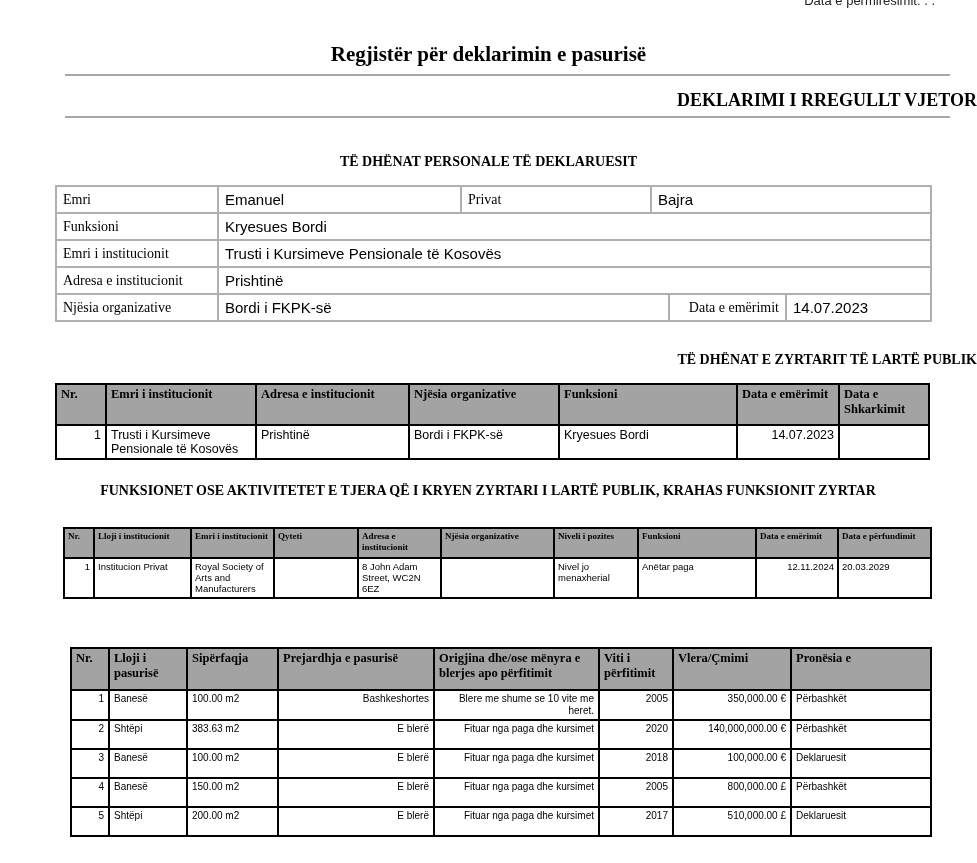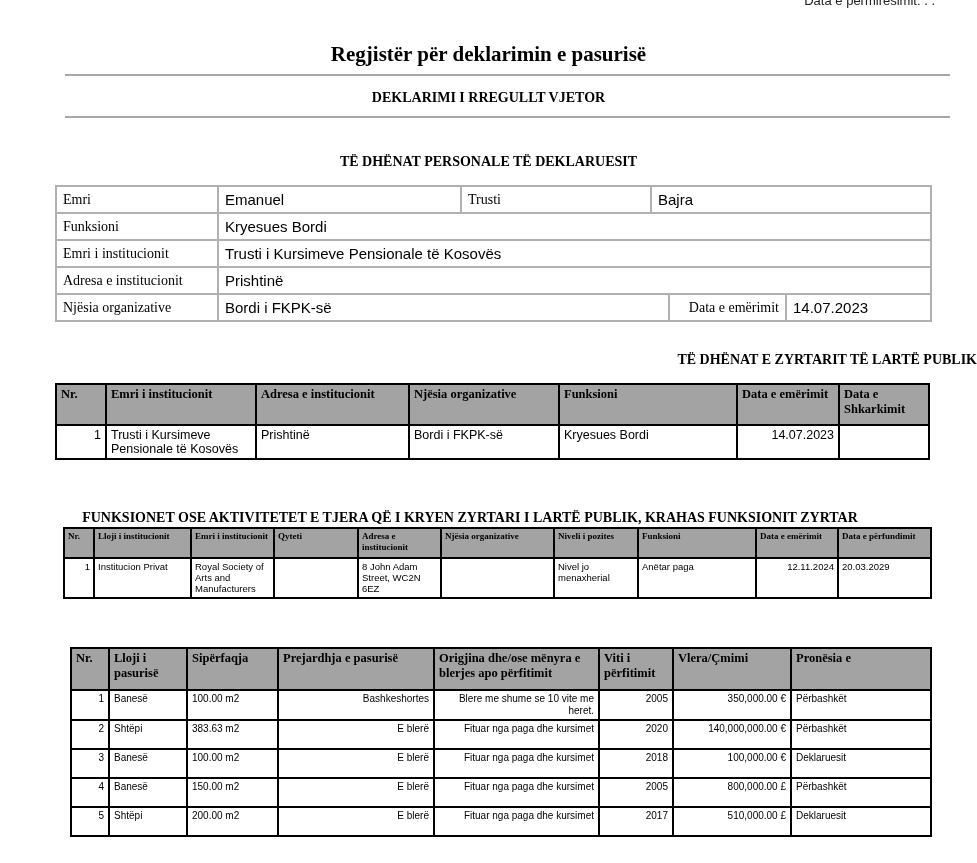--- a/index.html
+++ b/index.html
@@ -3,26 +3,26 @@
 <meta charset="utf-8">
 <style>
   html,body{margin:0;padding:0;background:#fff;}
   .doc{position:relative;width:977px;height:863px;background:#fff;overflow:hidden;
        font-family:"Liberation Serif",serif;color:#000;}
   .improvement{position:absolute;top:-7px;right:42px;font-family:"Liberation Sans",sans-serif;
        font-size:13px;color:#222;white-space:nowrap;}
   .center-abs{position:absolute;left:0;width:977px;text-align:center;
        font-family:"Liberation Serif",serif;font-weight:bold;}
   .title{top:34px;font-size:21px;margin-top:8px;}
-  .subtitle{top:90px;font-size:14px;}
+  .subtitle{top:90px;font-size:18px;text-align:right;}
   .rule{position:absolute;left:65px;width:885px;height:2px;background:#a8a8a8;}
   .rule1{top:74px;} .rule2{top:116px;}
   .h-personal{top:154px;font-size:14px;}
   .h-official{top:352px;font-size:14px;text-align:right;}
-  .h-functions{top:483px;left:40px;width:860px;font-size:14px;line-height:16px;margin-top:27px;}
+  .h-functions{top:483px;left:58px;width:860px;font-size:14px;line-height:16px;}
   .h-properties{top:609px;font-size:14px;}
 
   table{border-collapse:separate;border-spacing:0;table-layout:fixed;position:absolute;background:#fff;}
   td,th{box-sizing:border-box;vertical-align:top;overflow:hidden;}
 
   
   .t1{left:55px;top:185px;width:875px;border:1px solid #b0b0b0;}
   .t1 td{border:1px solid #b0b0b0;height:27px;padding:3px 6px;line-height:19px;margin-top:28px;}
   .t1 .lab{font-family:"Liberation Serif",serif;font-size:14px;}
   .t1 .val{font-family:"Liberation Sans",sans-serif;font-size:15px;}
@@ -67,21 +67,21 @@
         <col style="width:243px">
         <col style="width:190px">
       <col style="width:18px">
         <col style="width:117px">
         <col style="width:145px">
     </colgroup>
     <tbody>
         <tr>
       <td class="lab">Emri</td>
       <td class="val">Emanuel</td>
-      <td class="lab">Trusti</td>
+      <td class="lab">Privat</td>
       <td class="val" colspan="3">Bajra</td>
     </tr>
     <tr>
       <td class="lab">Funksioni</td>
       <td class="val" colspan="5">Kryesues Bordi</td>
     </tr>
     <tr>
       <td class="lab">Emri i institucionit</td>
       <td class="val" colspan="5">Trusti i Kursimeve Pensionale të Kosovës</td>
     </tr>

